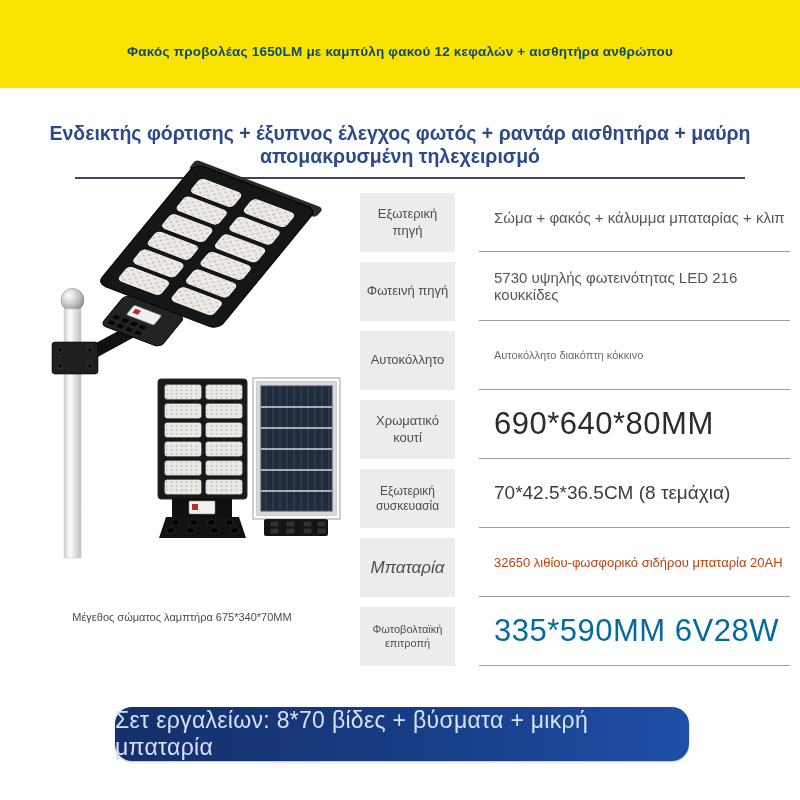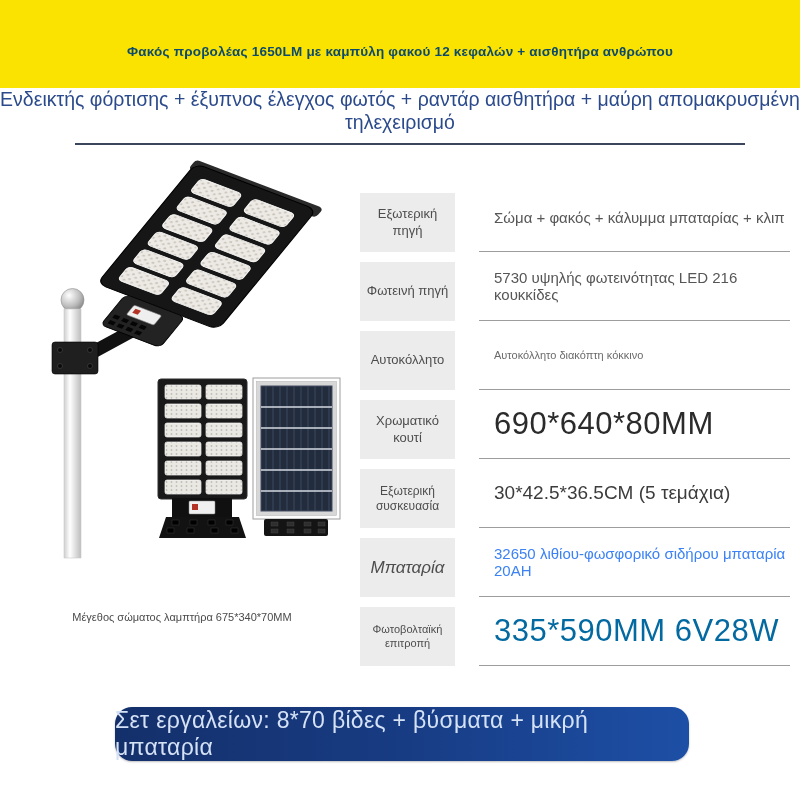--- a/index.html
+++ b/index.html
@@ -8,38 +8,38 @@
   .stage { position:relative; width:800px; height:800px; background:#fff; }
 
   
   .top-banner { position:absolute; left:0; top:0; width:800px; height:88px;
     background:#fbe301; display:flex; align-items:center; justify-content:center;
     padding-top:14px; }
   .top-banner span { font-size:13.5px; font-weight:700; color:#0c4a6e; letter-spacing:.2px; }
 
   
   .subtitle { position:absolute; left:0; top:88px; width:800px; text-align:center; }
-  .subtitle-text { margin-top:0; font-size:19.5px; font-weight:400; color:#2b4a8c; }
+  .subtitle-text { margin-top:34px; font-size:19.5px; font-weight:700; color:#2b4a8c; }
   .subtitle-underline { margin:9px 0 0 75px; width:670px; height:0;
     border-bottom:2px solid #39465e; }
 
   
   .specs { position:absolute; left:360px; top:183px; width:430px; }
   .spec-row { display:flex; height:69px; align-items:stretch; }
   .spec-label { width:95px; margin-top:10px; background:#ececec; color:#4d4d4d;
     display:flex; align-items:center; justify-content:center; text-align:center;
     font-size:13px; line-height:1.25; padding:4px; }
   .spec-value { flex:1; display:flex; align-items:center; padding-left:15px;
     border-bottom:1px solid #9d9d9d; color:#565656; font-size:15px;margin-left:24px; }
   .spec-row:nth-child(3) .spec-value { font-size:11px; color:#6a6a6a; }
   .spec-row:nth-child(4) .spec-value { font-size:31px; color:#2b2b2b; letter-spacing:.5px; }
   .spec-row:nth-child(5) .spec-label { font-size:12px; }
   .spec-row:nth-child(5) .spec-value { font-size:19px; color:#3c3c3c; }
   .spec-row:nth-child(6) .spec-label { font-size:17px;font-style:italic; }
-  .spec-row:nth-child(6) .spec-value { font-size:15px; color:#3b82f6; }
+  .spec-row:nth-child(6) .spec-value { font-size:13px; color:#c2410c; }
   .spec-row:nth-child(7) .spec-label { font-size:11px; }
   .spec-row:nth-child(7) .spec-value { font-size:31px; color:#0369a1; letter-spacing:.5px; }
 
   
   .product-art { position:absolute; left:30px; top:158px; width:320px; height:450px; }
   .image-caption { position:absolute; left:32px; top:611px; width:300px; text-align:center;
     font-size:11px; color:#4b4b4b; }
 
   
   .bottom-banner { position:absolute; left:115px; top:707px; width:574px; height:54px;
@@ -213,21 +213,21 @@
     <div class="spec-row">
       <div class="spec-label">Αυτοκόλλητο</div>
       <div class="spec-value">Αυτοκόλλητο διακόπτη κόκκινο</div>
     </div>
     <div class="spec-row">
       <div class="spec-label">Χρωματικό κουτί</div>
       <div class="spec-value">690*640*80MM</div>
     </div>
     <div class="spec-row">
       <div class="spec-label">Εξωτερική συσκευασία</div>
-      <div class="spec-value">30*42.5*36.5CM (5 τεμάχια)</div>
+      <div class="spec-value">70*42.5*36.5CM (8 τεμάχια)</div>
     </div>
     <div class="spec-row">
       <div class="spec-label">Μπαταρία</div>
       <div class="spec-value">32650 λιθίου-φωσφορικό σιδήρου μπαταρία 20AH</div>
     </div>
     <div class="spec-row">
       <div class="spec-label">Φωτοβολταϊκή επιτροπή</div>
       <div class="spec-value">335*590MM 6V28W</div>
     </div>
   </div>

